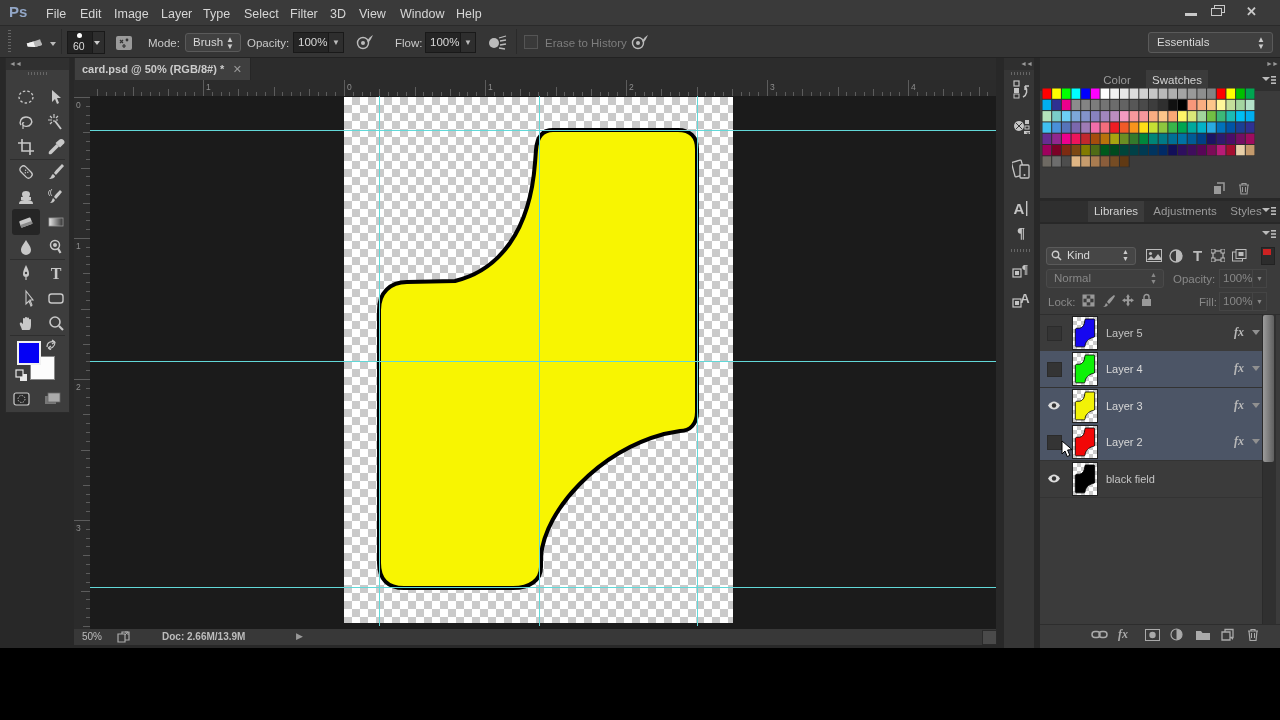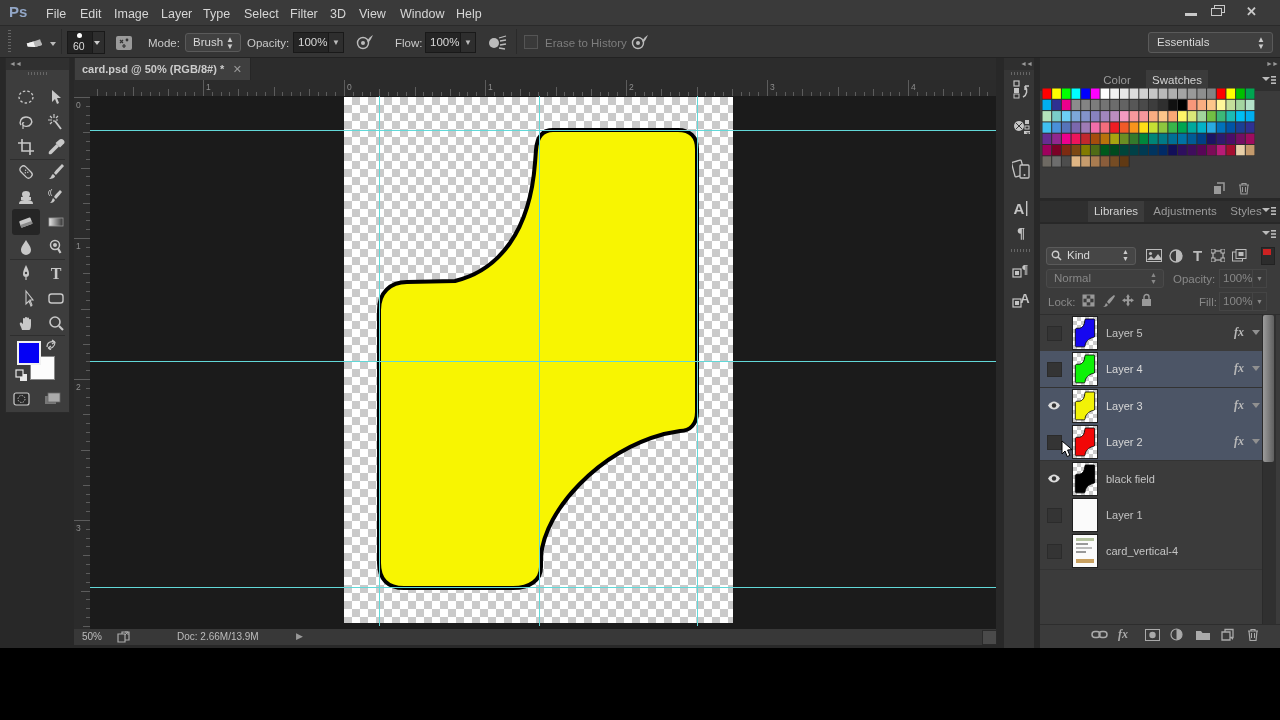--- a/index.html
+++ b/index.html
@@ -444,21 +444,21 @@
   <div class="guideH" style="top:34px;"></div>
   <div class="guideH" style="top:265px;"></div>
   <div class="guideH" style="top:491px;"></div>
  </div>
  <div id="statusbar">
    <span class="abs" style="left:8px;top:2px;">50%</span>
    <svg class="abs" style="left:43px;top:2px;" width="13" height="12" viewBox="0 0 13 12">
           <path d="M1,3 h7 v8 h-7 z M5,3 v-2 h7 v8 h-4" fill="none" stroke="#aaa" stroke-width="1.2"></path>
           <path d="M8,4 l3,-3 m0,3 v-3 h-3" stroke="#aaa" fill="none"></path>
         </svg>
-   <span class="abs" style="left:103px;top:2px;">Doc: 2.66M/13.9M</span>
+   <span class="abs" style="left:88px;top:2px;font-weight:bold;">Doc: 2.66M/13.9M</span>
    <span class="abs" style="left:222px;top:2px;color:#999;font-size:9px;">▶</span>
    <div class="abs" style="left:908px;top:1px;width:13px;height:13px;background:#4a4a4a;border:1px solid #2a2a2a;"></div>
  </div>
 </div>
 
 <div id="dockstrip">
       <div class="abs" style="left:0;top:0;width:30px;height:12px;background:#2f2f2f;"></div>
       <div class="abs" style="left:16px;top:2px;color:#999;font-size:7px;letter-spacing:-1px;">◄◄</div>
       <div class="abs" style="left:7px;top:14px;width:20px;height:3px;background:repeating-linear-gradient(90deg,#666 0,#666 1px,transparent 1px,transparent 3px);"></div>
       <svg class="abs" style="left:9px;top:22px;" width="17" height="19" viewBox="0 0 17 19">
@@ -812,36 +812,20 @@
           <path d="M1,6.5 C3,3.5 5,2.5 7,2.5 C9,2.5 11,3.5 13,6.5 C11,9.5 9,10.5 7,10.5 C5,10.5 3,9.5 1,6.5 Z" fill="#ddd"></path>
           <circle cx="7" cy="6.5" r="2.2" fill="#333"></circle>
         </svg>
         <div class="thumb">
           <svg class="abs" style="left:0px;top:0px;" width="24" height="32" viewBox="0 0 389 526">
             <path d="M209,33 L334,33 C346,33 353,40 353,52 L353,315 C353,327 346,334 336,334 L320,337 C254,355 201,413 197,459 L197,470 C197,483 186,491 169,491 L60,491 C44,491 35,482 35,466 L35,213 C35,196 46,185 63,185 L111,184 C156,173 186,133 191,66 L192,53 C193,40 198,33 209,33 Z" fill="#000000" stroke="#000" stroke-width="14"></path>
           </svg>
         </div>
         <div class="lname" style="color:#c4c4c4;">black field</div>
       </div>
-      <div class="lrow" style="top:439.0px;height:36px;">
-        <div class="eyebox"></div>
-        <div class="thumb" style="background:#fbfbfb;background-image:none;"></div>
-        <div class="lname" style="color:#c4c4c4;">Layer 1</div>
-      </div>
-      <div class="lrow" style="top:475.4px;height:36px;">
-        <div class="eyebox"></div>
-        <div class="thumb" style="background:#fbfbfb;background-image:none;">
-          <div style="position:absolute;left:3px;top:3px;width:18px;height:3px;background:#b5c4a0;"></div>
-          <div style="position:absolute;left:3px;top:8px;width:12px;height:2px;background:#999;"></div>
-          <div style="position:absolute;left:3px;top:12px;width:16px;height:2px;background:#bbb;"></div>
-          <div style="position:absolute;left:3px;top:16px;width:10px;height:2px;background:#999;"></div>
-          <div style="position:absolute;left:3px;top:24px;width:18px;height:4px;background:#c8a060;"></div>
-        </div>
-        <div class="lname" style="color:#c4c4c4;">card_vertical-4</div>
-      </div>
       <div class="abs" style="left:222px;top:257px;width:13px;height:309px;background:#303030;border-left:1px solid #2a2a2a;"></div>
       <div class="abs" style="left:223px;top:257px;width:11px;height:147px;border-radius:2px;background:linear-gradient(90deg,#9c9c9c,#5f5f5f);"></div>
       <div class="abs" style="left:0;top:566px;width:240px;height:21px;background:#3b3b3b;border-top:1px solid #2d2d2d;"></div>
       <svg class="abs" style="left:51px;top:571px;" width="17" height="11" viewBox="0 0 17 11">
         <rect x="1" y="2.5" width="8" height="6" rx="3" fill="none" stroke="#aaa" stroke-width="1.5"></rect>
         <rect x="8" y="2.5" width="8" height="6" rx="3" fill="none" stroke="#aaa" stroke-width="1.5"></rect>
       </svg>
       <div class="abs" style="left:78px;top:569px;font-size:12px;font-style:italic;font-weight:bold;color:#aaa;font-family:Liberation Serif,serif;">fx</div>
       <svg class="abs" style="left:105px;top:571px;" width="15" height="12" viewBox="0 0 15 12">
         <rect x="0.5" y="0.5" width="14" height="11" fill="none" stroke="#aaa"></rect>

